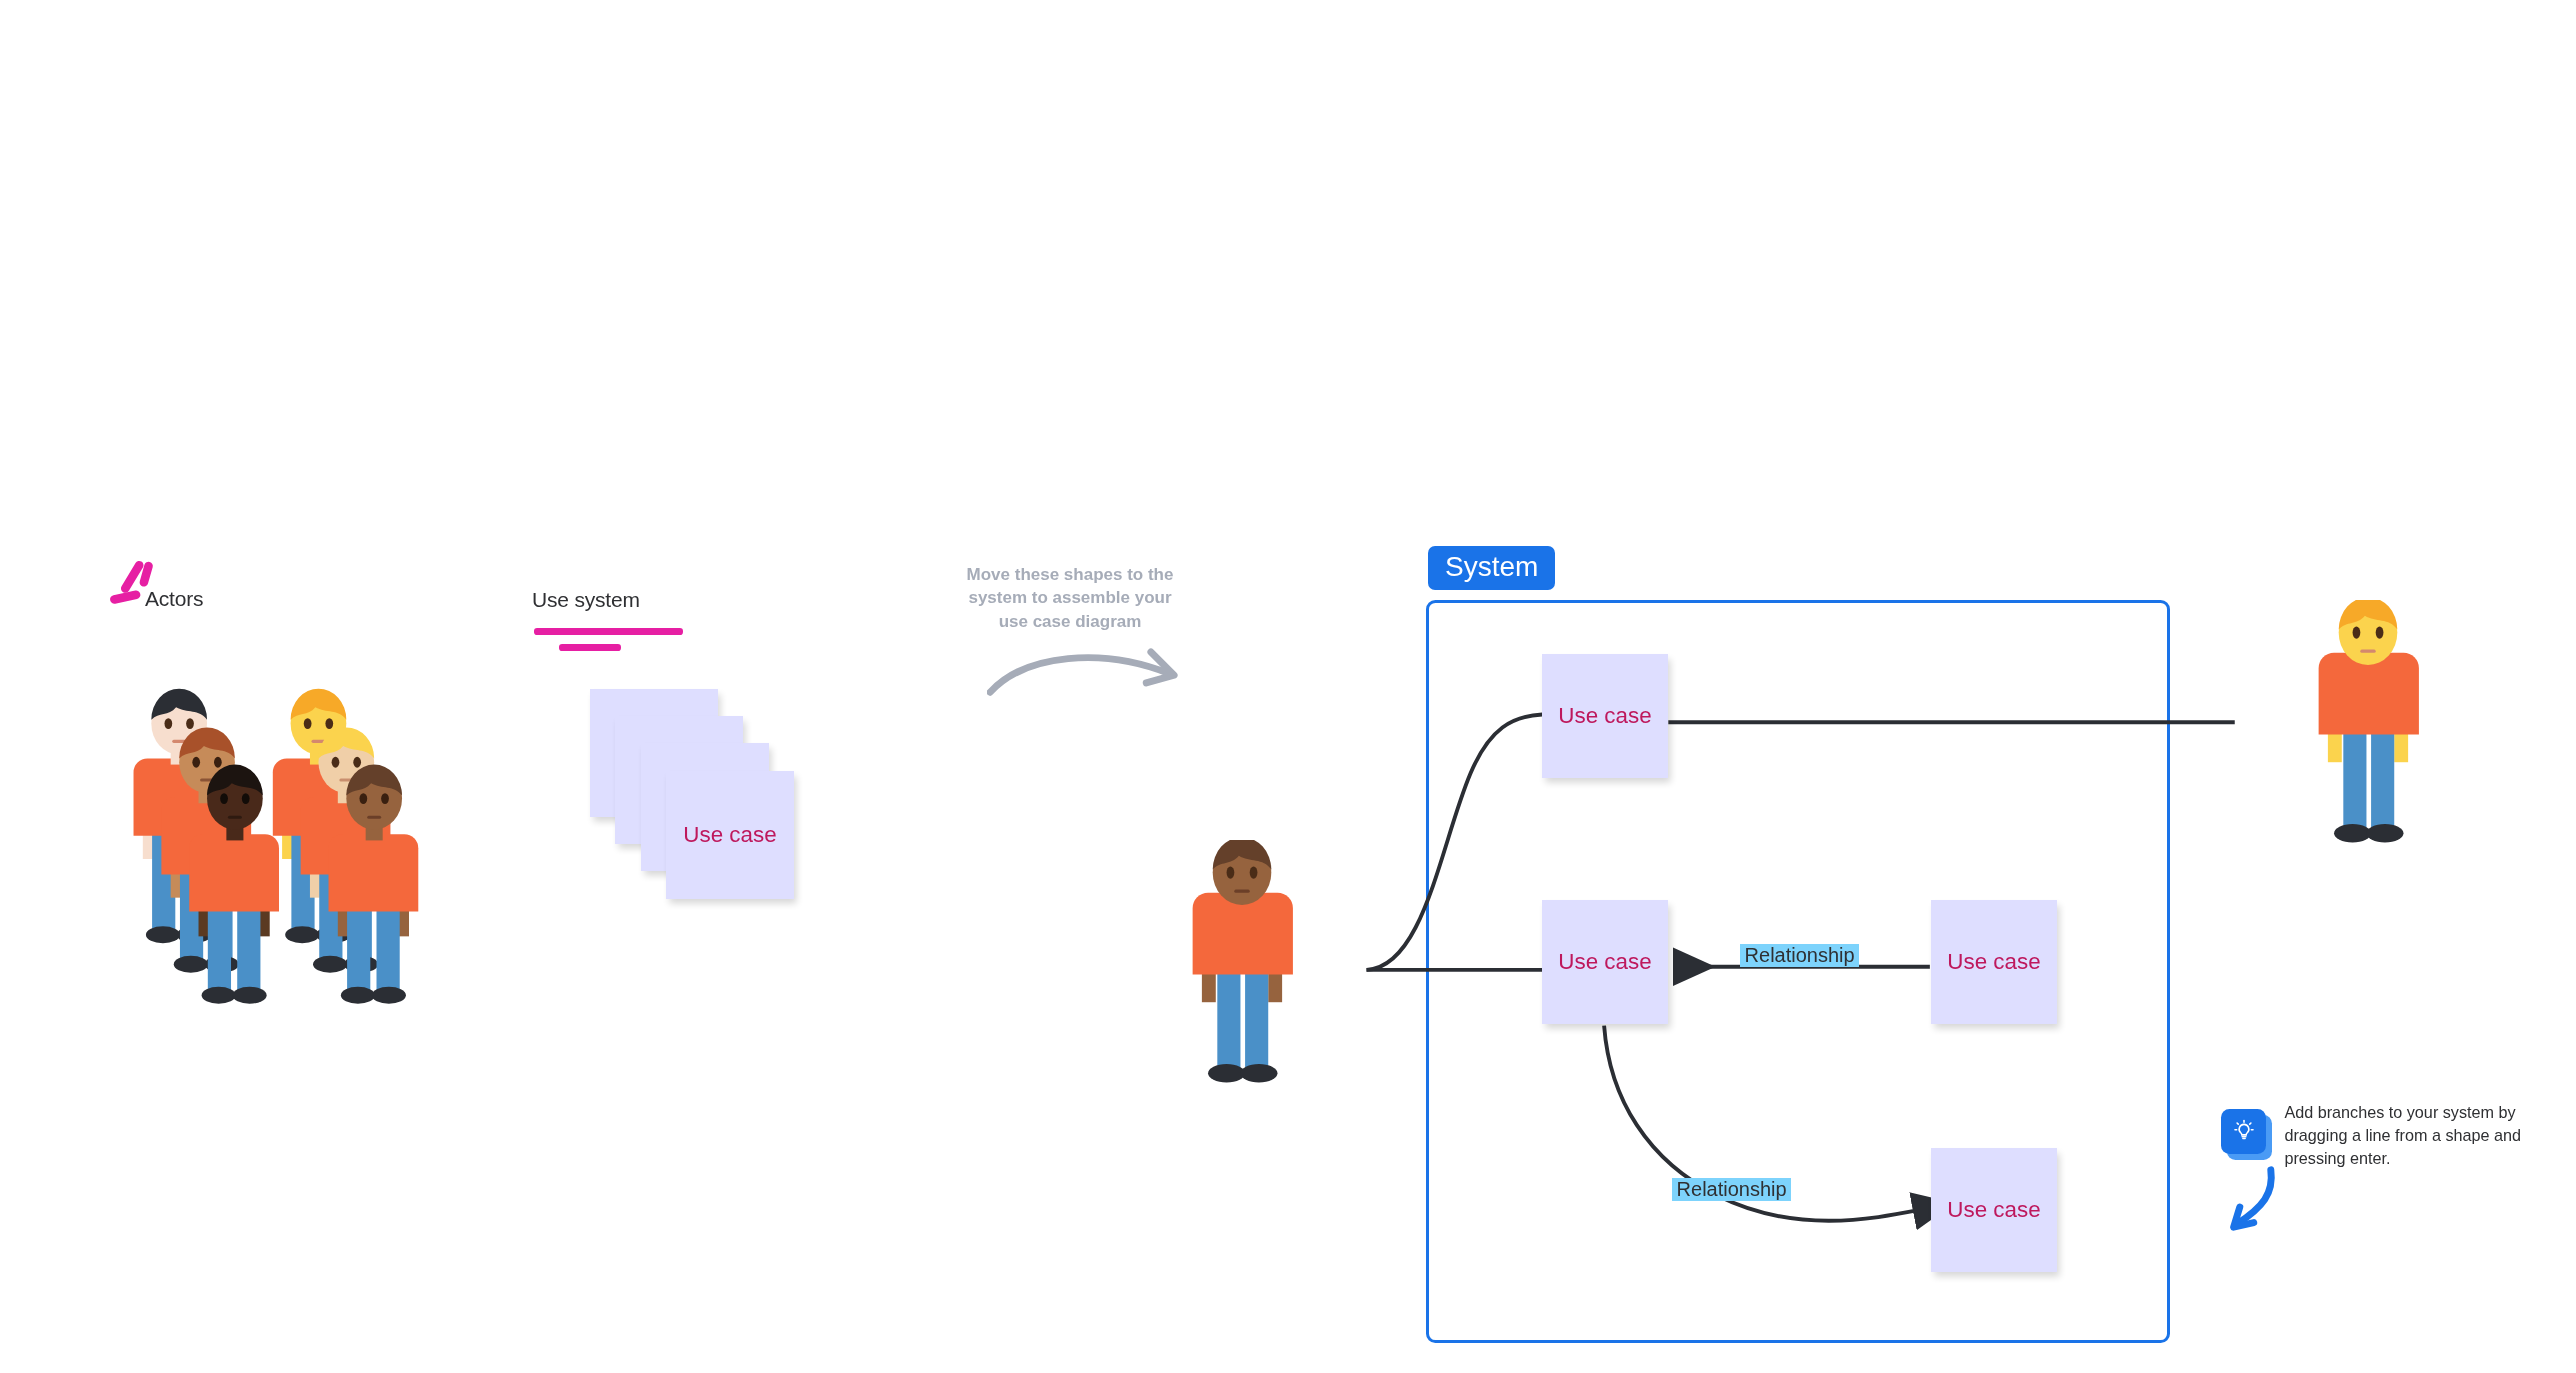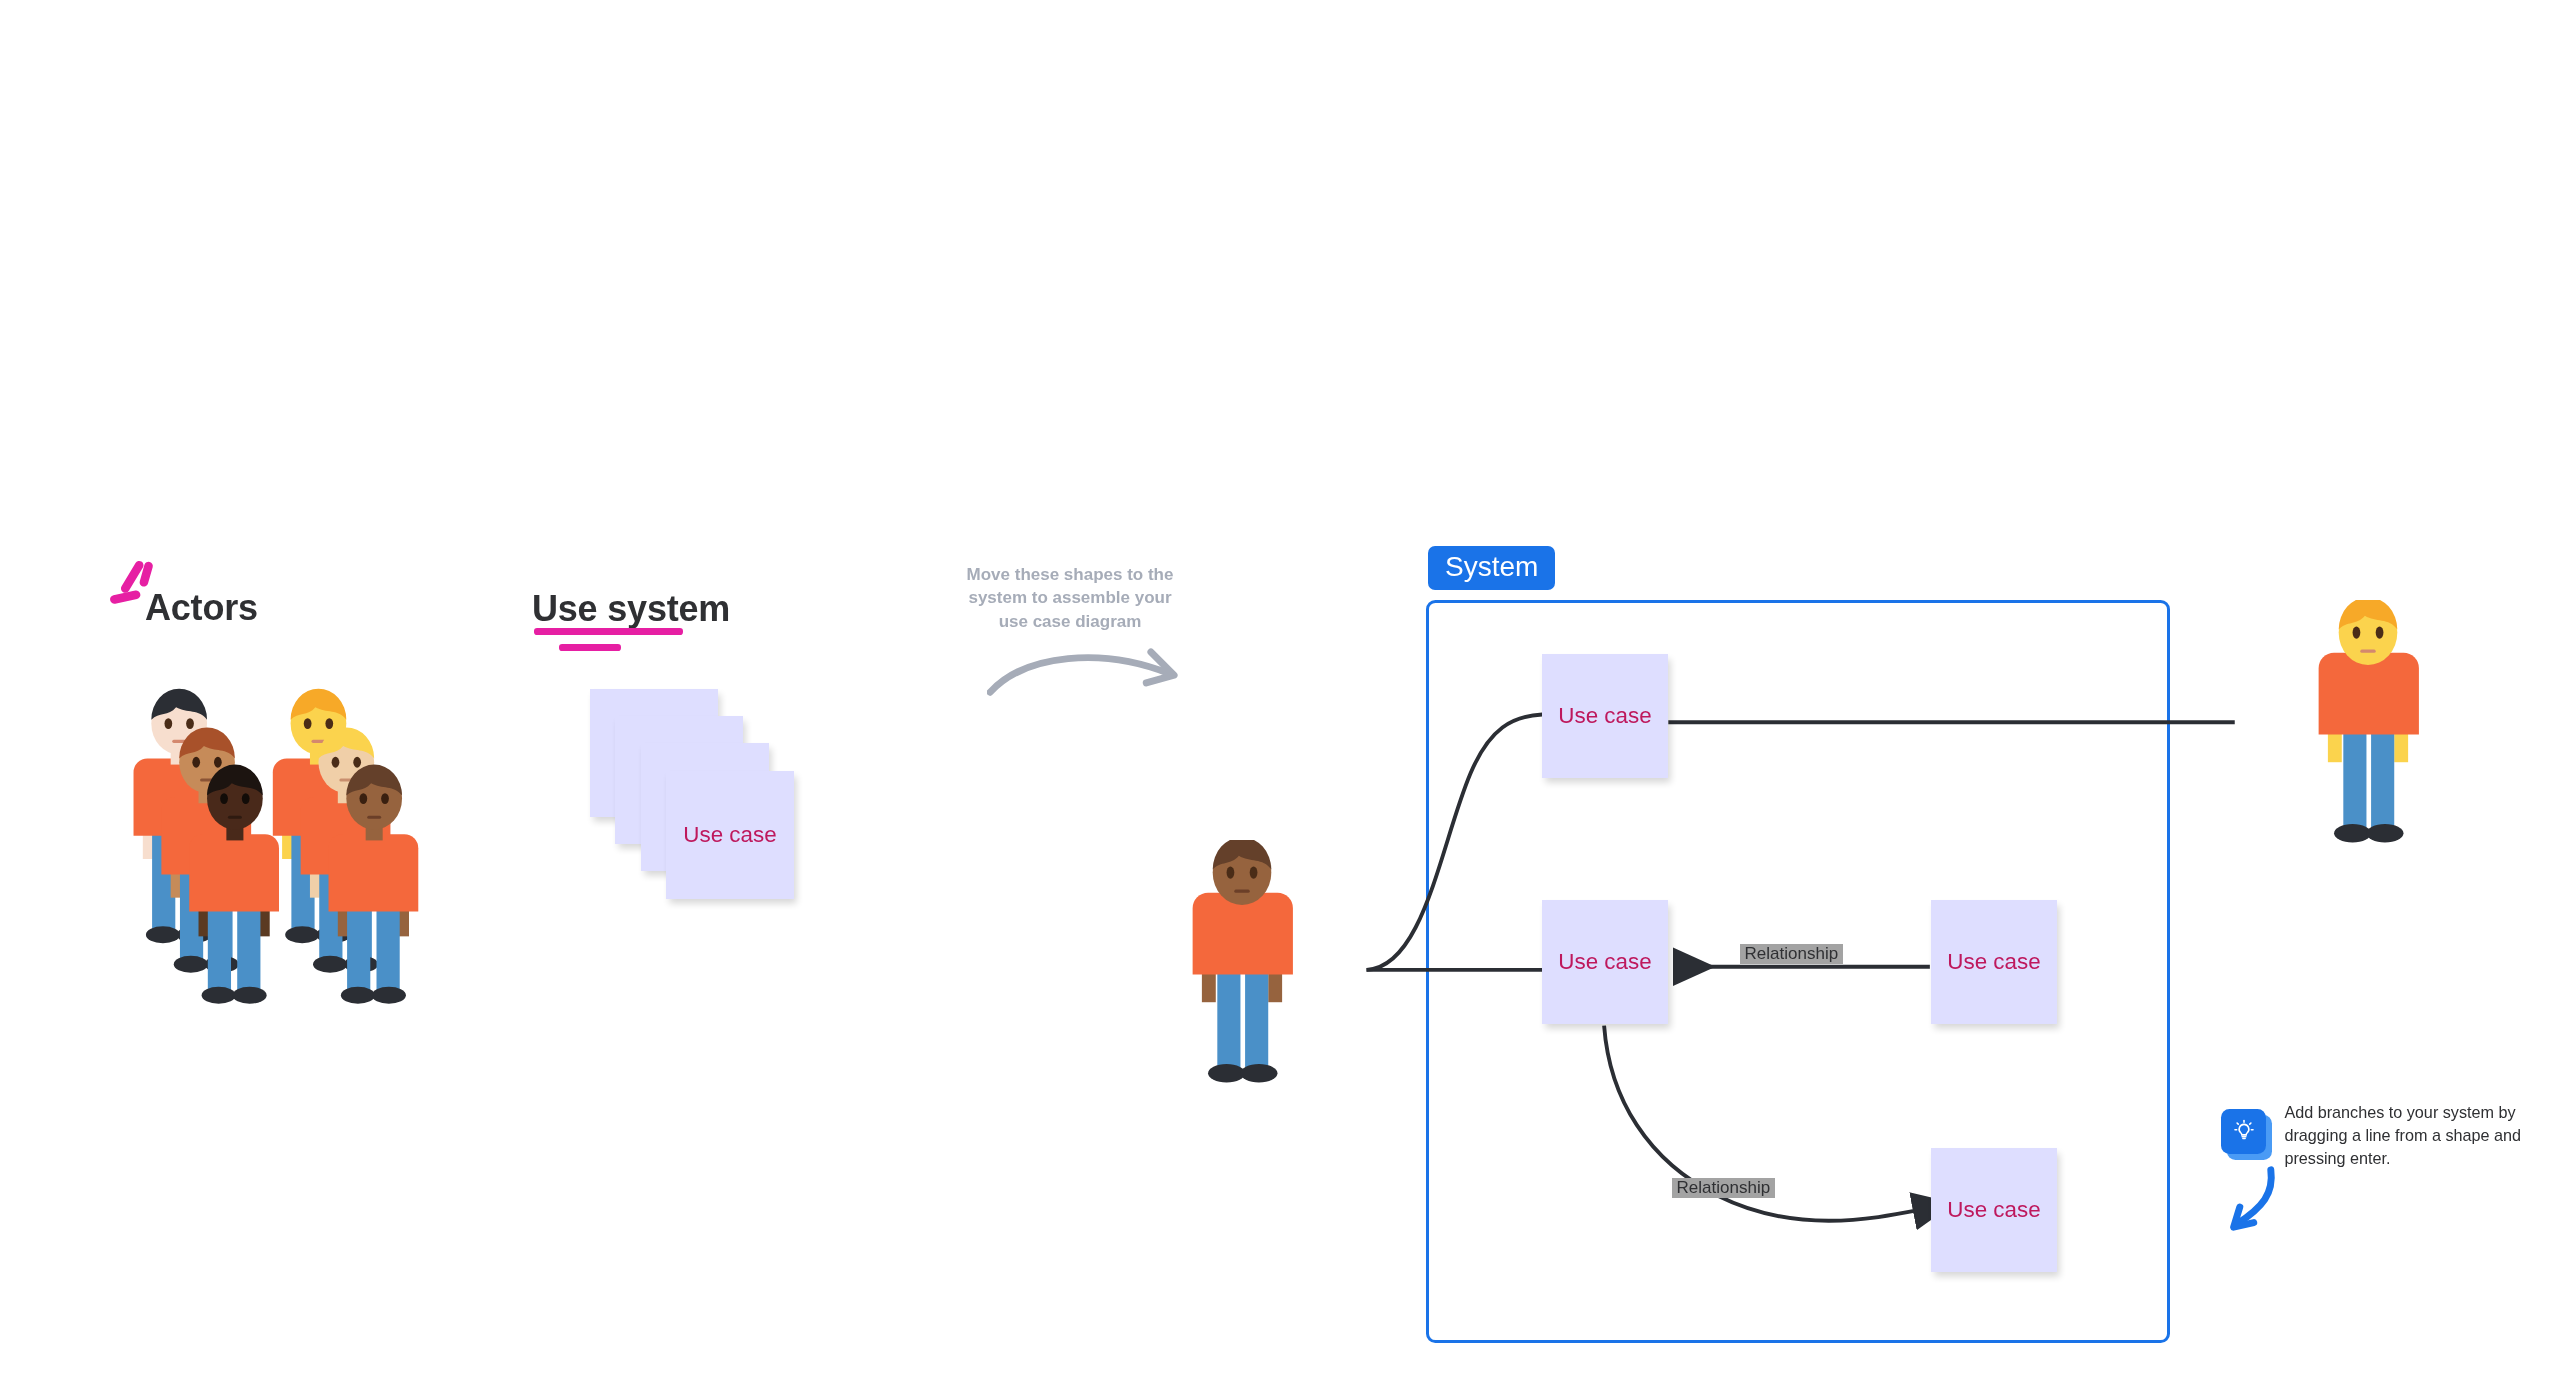--- a/index.html
+++ b/index.html
@@ -16,22 +16,22 @@
     height: 1374px;
     background: #ffffff;
   }
 
   
   .abs { position: absolute; }
 
   
   .section-title {
     position: absolute;
-    font-weight: bold;
-    font-size: 36px;
+    font-weight: normal;
+    font-size: 21px;
     color: #2f3033;
     letter-spacing: -0.2px;
     white-space: nowrap;
   }
   #actors-title { left: 145px; top: 587px; }
   #usecases-title { left: 532px; top: 588px; }
 
   .pink-rule {
     position: absolute;
     background: #e61fa3;
@@ -99,24 +99,24 @@
 
   
   #uc-top      { left: 1542px; top: 654px;  width: 126px; height: 124px; }
   #uc-mid      { left: 1542px; top: 900px; width: 126px; height: 124px; }
   #uc-right    { left: 1931px; top: 900px; width: 126px; height: 124px; }
   #uc-bottom   { left: 1931px; top: 1148px; width: 126px; height: 124px; }
 
   
   .rel-label {
     position: absolute;
-    font-size: 17px;
+    font-size: 20px;
     color: #2f3033;
     white-space: nowrap;
-    background: #a3a3a3;
+    background: #7dd3fc;
     padding: 0 4.6px;
   }
   #rel-label-1 { left: 1740px; top: 944px; }
   #rel-label-2 { left: 1672px; top: 1178px; }
 
   
   #tip-box {
     position: absolute;
     left: 2221px;
     top: 1099px;

